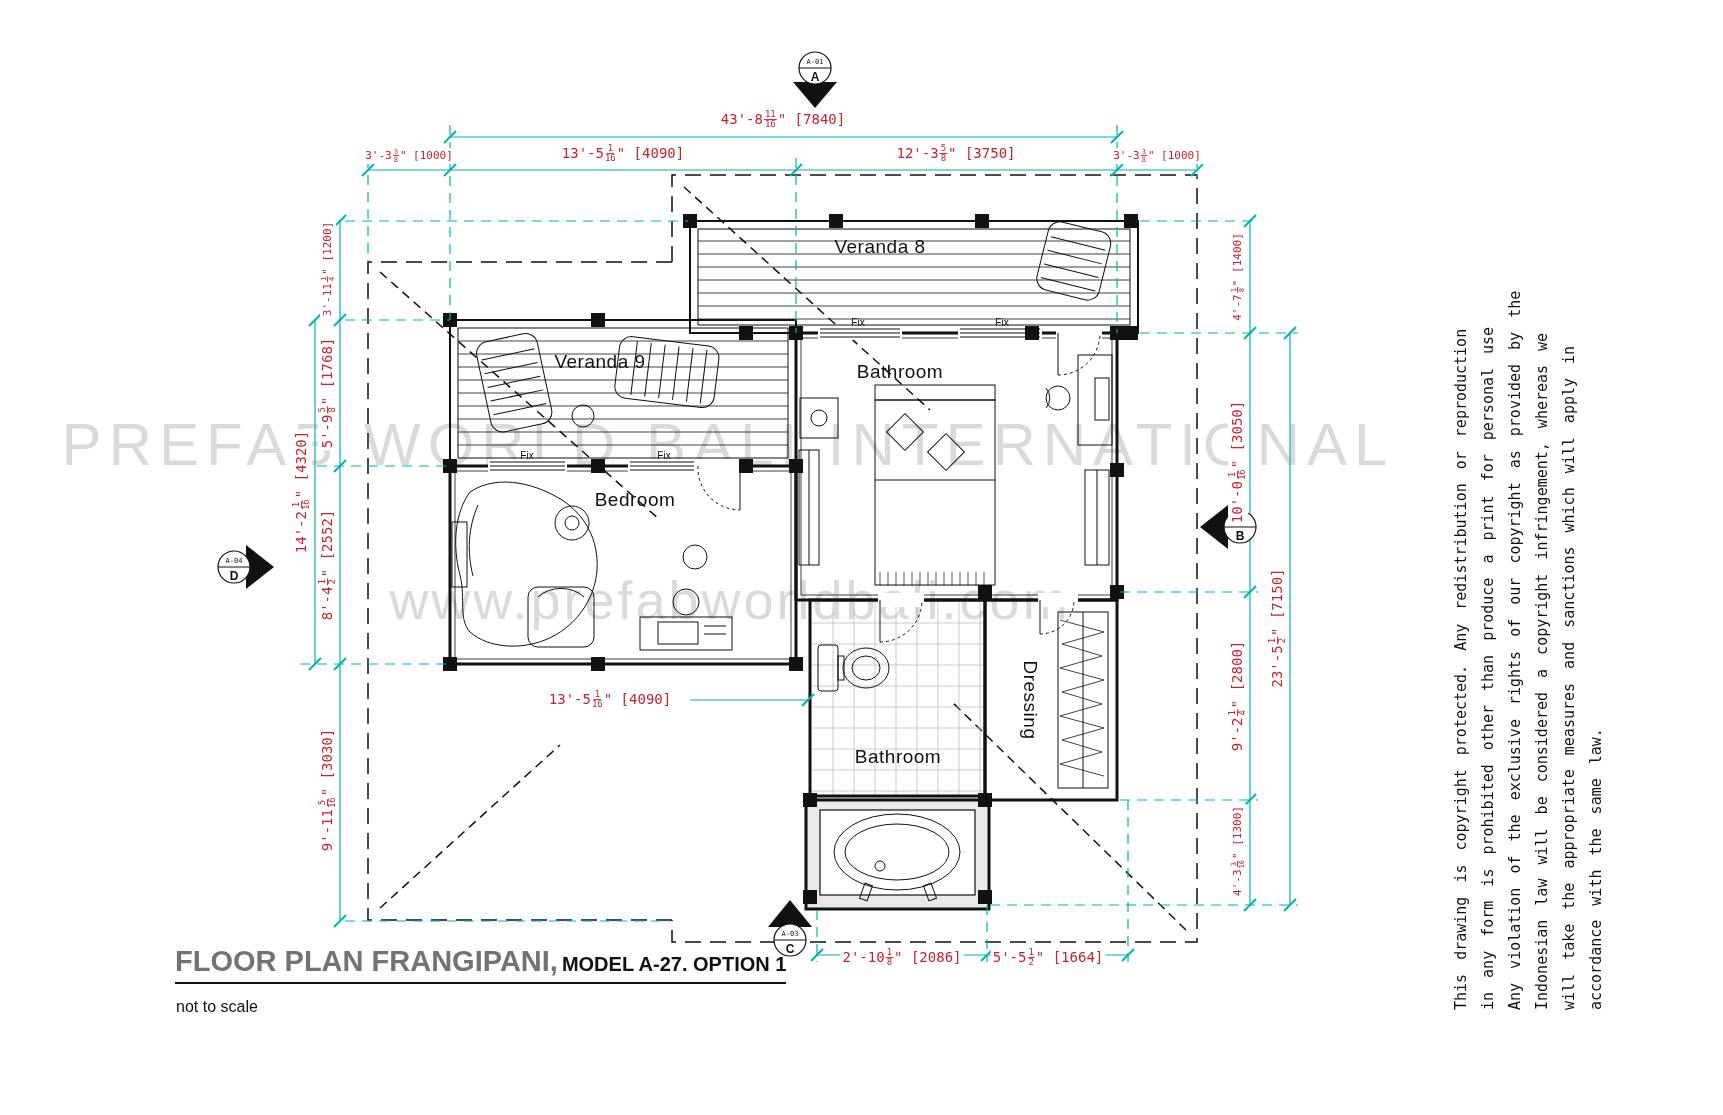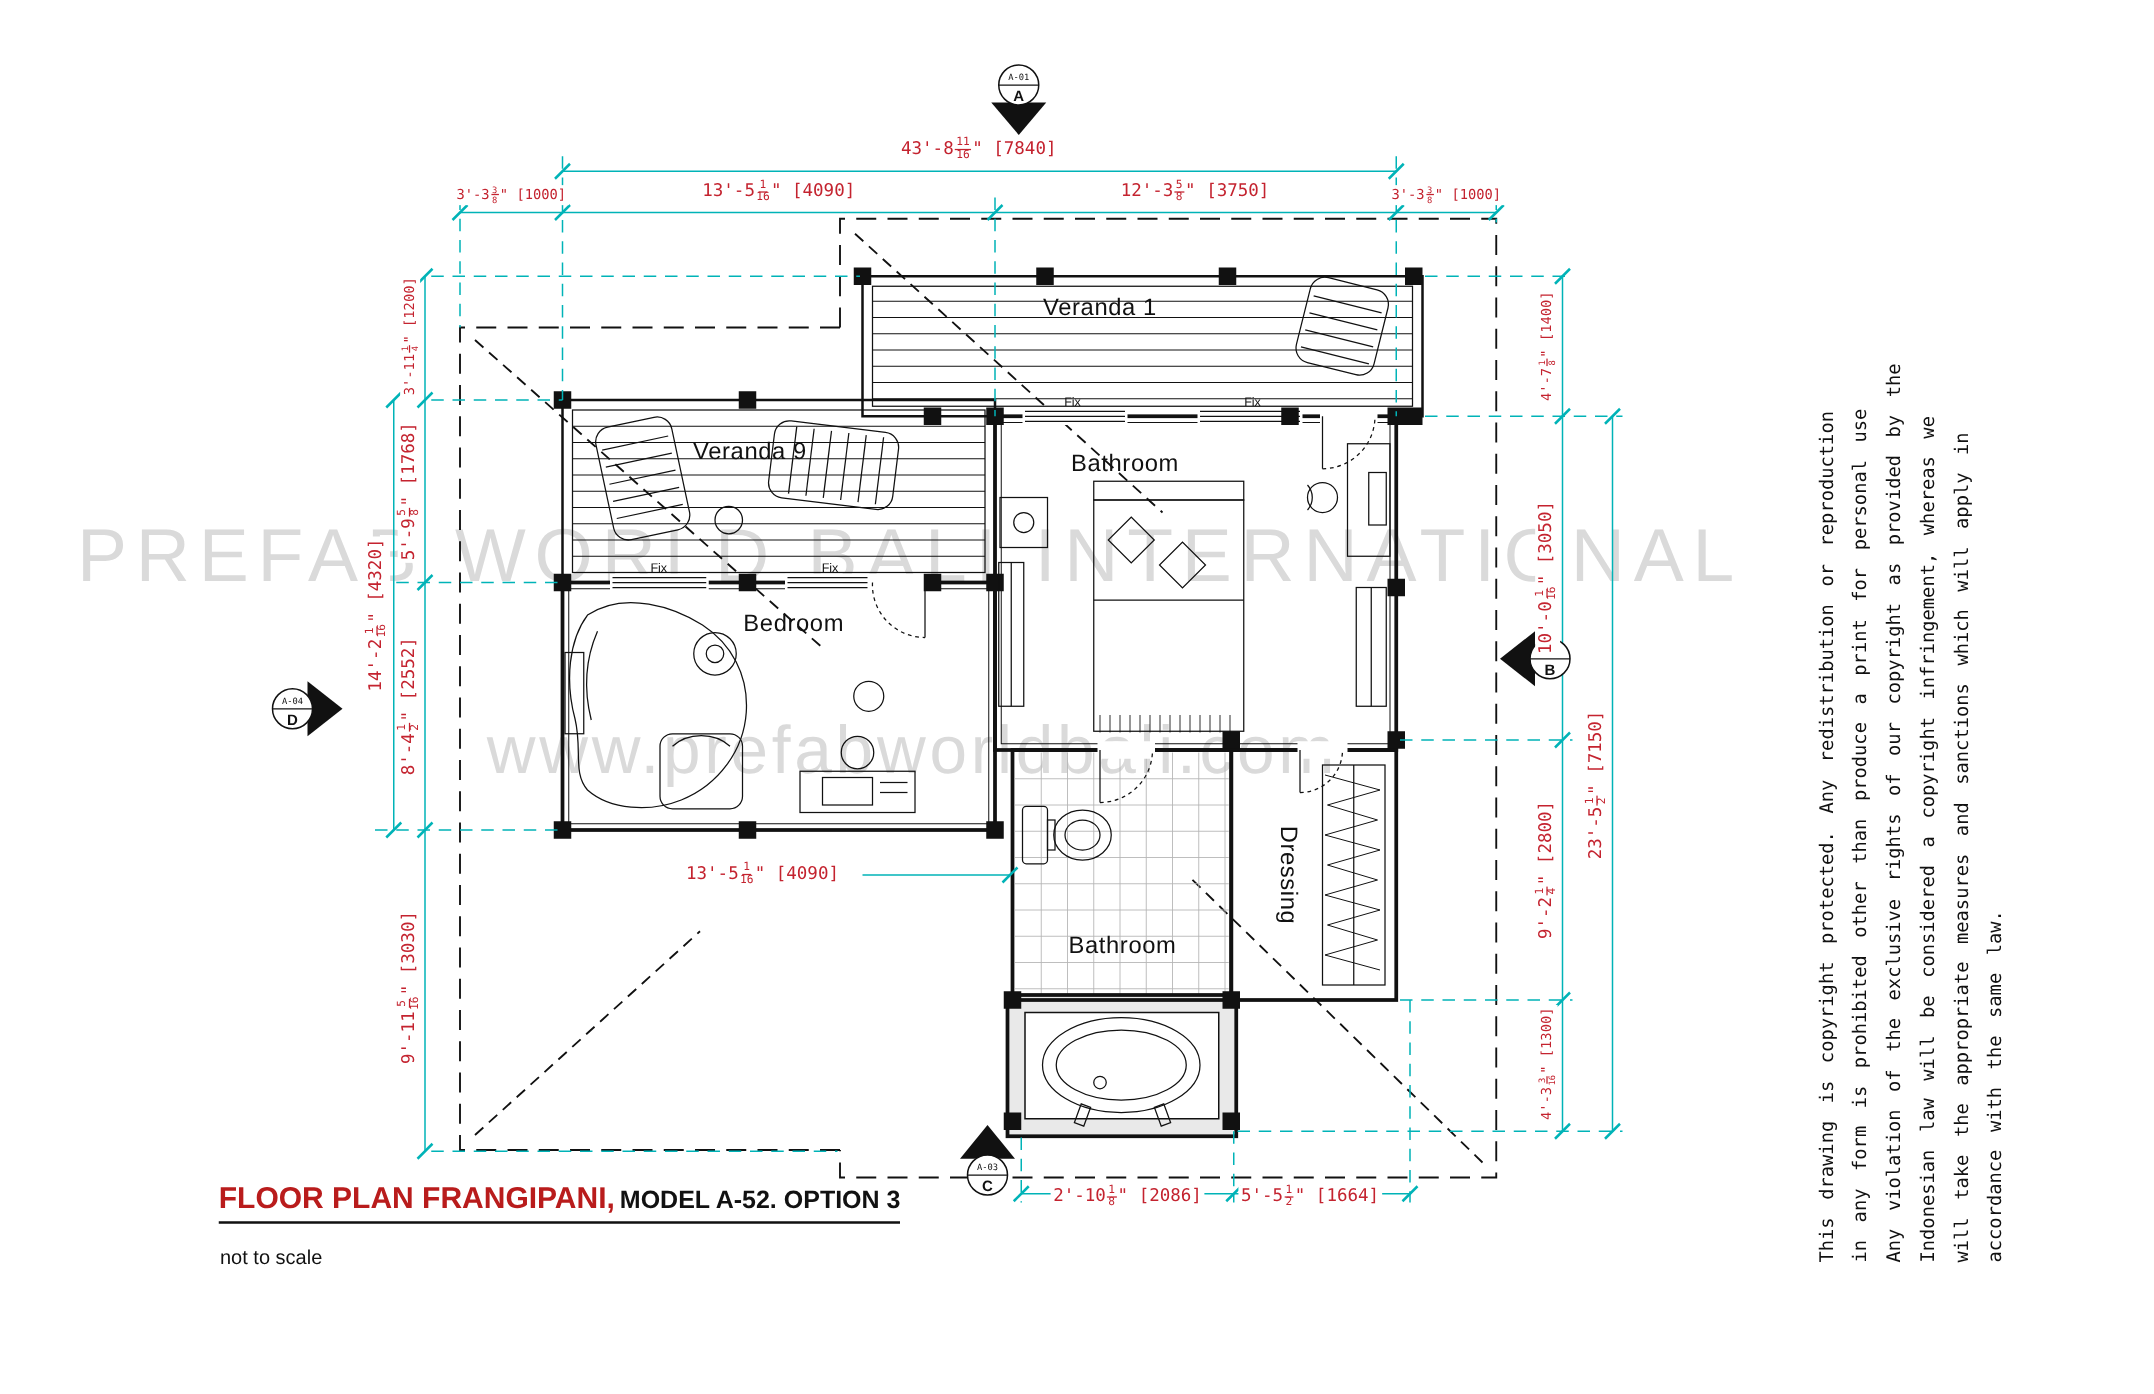--- a/index.html
+++ b/index.html
@@ -17,21 +17,21 @@
        background:#fff;padding:0 2px;font:14px "DejaVu Sans Mono",monospace;
        transform:translate(-50%,-50%);z-index:5;line-height:1.1}
   .dim.v{transform:translate(-50%,-50%) rotate(-90deg)}
   .dim.sm{font-size:11px}
   .fr{display:inline-flex;flex-direction:column;align-items:center;line-height:1.05;
       font-size:.64em;margin:0 1px}
   .fr b{font-weight:normal;border-bottom:1px solid currentColor;padding:0 1px}
   .fr i{font-style:normal}
   #titleblock{position:absolute;left:175px;top:945px;z-index:6;border-bottom:2.5px solid #111;
               padding-bottom:4px;white-space:nowrap}
-  #titleblock .t1{font-size:24px;font-weight:bold;color:#b91c1c}
+  #titleblock .t1{font-size:29px;font-weight:bold;color:#737373}
   #titleblock .t2{font-size:20px;font-weight:bold;color:#111;margin-left:4px}
   #scalenote{position:absolute;left:176px;top:998px;font-size:16px;color:#111;z-index:6}
   #copyright{position:absolute;left:1115px;top:513px;width:830px;height:164px;
              transform:rotate(-90deg);z-index:3;color:#111}
   #copyright div{font:15px "DejaVu Sans Mono",monospace;line-height:27px;
                  word-spacing:5px;white-space:nowrap}
   .mk-ref{font:7px "DejaVu Sans Mono",monospace}
   .mk-letter{font:12px "Liberation Sans",sans-serif;font-weight:bold}
 </style>
 </head>
@@ -376,21 +376,21 @@
       <g>
         <polygon points="246,545 246,589 274,567" fill="#111"></polygon>
         <circle cx="234" cy="567" r="16" fill="#fff" stroke="#111" stroke-width="1.2"></circle>
         <line x1="218" y1="567" x2="250" y2="567" stroke="#111" stroke-width="1"></line>
         <text x="234" y="563" text-anchor="middle" class="mk-ref" fill="#111">A-04</text>
         <text x="234" y="580" text-anchor="middle" class="mk-letter" fill="#111">D</text>
       </g>
     </g>
   </svg>
 
-  <div class="lbl" style="left:880px;top:247px">Veranda 1</div>
+  <div class="lbl" style="left:880px;top:247px">Veranda 8</div>
   <div class="lbl" style="left:600px;top:362px">Veranda 9</div>
   <div class="lbl" style="left:900px;top:372px">Bathroom</div>
   <div class="lbl" style="left:635px;top:500px">Bedroom</div>
   <div class="lbl" style="left:898px;top:757px">Bathroom</div>
   <div class="lbl rot" style="left:1030px;top:700px">Dressing</div>
 
   <div class="fixlbl" style="left:858px;top:322px">Fix</div>
   <div class="fixlbl" style="left:1002px;top:322px">Fix</div>
   <div class="fixlbl" style="left:527px;top:455px">Fix</div>
   <div class="fixlbl" style="left:664px;top:455px">Fix</div>
@@ -411,21 +411,21 @@
   <div class="dim v" style="left:1238px;top:462px"><span>10'-0</span><span class="fr"><b>1</b><i>16</i></span><span>" [3050]</span></div>
   <div class="dim v" style="left:1278px;top:628px"><span>23'-5</span><span class="fr"><b>1</b><i>2</i></span><span>" [7150]</span></div>
   <div class="dim v" style="left:1238px;top:696px"><span>9'-2</span><span class="fr"><b>1</b><i>4</i></span><span>" [2800]</span></div>
   <div class="dim v sm" style="left:1238px;top:851px"><span>4'-3</span><span class="fr"><b>3</b><i>16</i></span><span>" [1300]</span></div>
 
   <div class="dim" style="left:610px;top:700px"><span>13'-5</span><span class="fr"><b>1</b><i>16</i></span><span>" [4090]</span></div>
   <div class="dim" style="left:902px;top:958px"><span>2'-10</span><span class="fr"><b>1</b><i>8</i></span><span>" [2086]</span></div>
   <div class="dim" style="left:1048px;top:958px"><span>5'-5</span><span class="fr"><b>1</b><i>2</i></span><span>" [1664]</span></div>
 
   <div id="titleblock">
-    <span class="t1">FLOOR PLAN FRANGIPANI,</span><span class="t2">MODEL A-52. OPTION 3</span>
+    <span class="t1">FLOOR PLAN FRANGIPANI,</span><span class="t2">MODEL A-27. OPTION 1</span>
   </div>
   <div id="scalenote">not to scale</div>
 
   <div id="copyright">
     <div>This drawing is copyright protected. Any redistribution or reproduction</div>
     <div>in any form is prohibited other than produce a print for personal use</div>
     <div>Any violation of the exclusive rights of our copyright as provided by the</div>
     <div>Indonesian law will be considered a copyright infringement, whereas we</div>
     <div>will take the appropriate measures and sanctions which will apply in</div>
     <div>accordance with the same law.</div>

